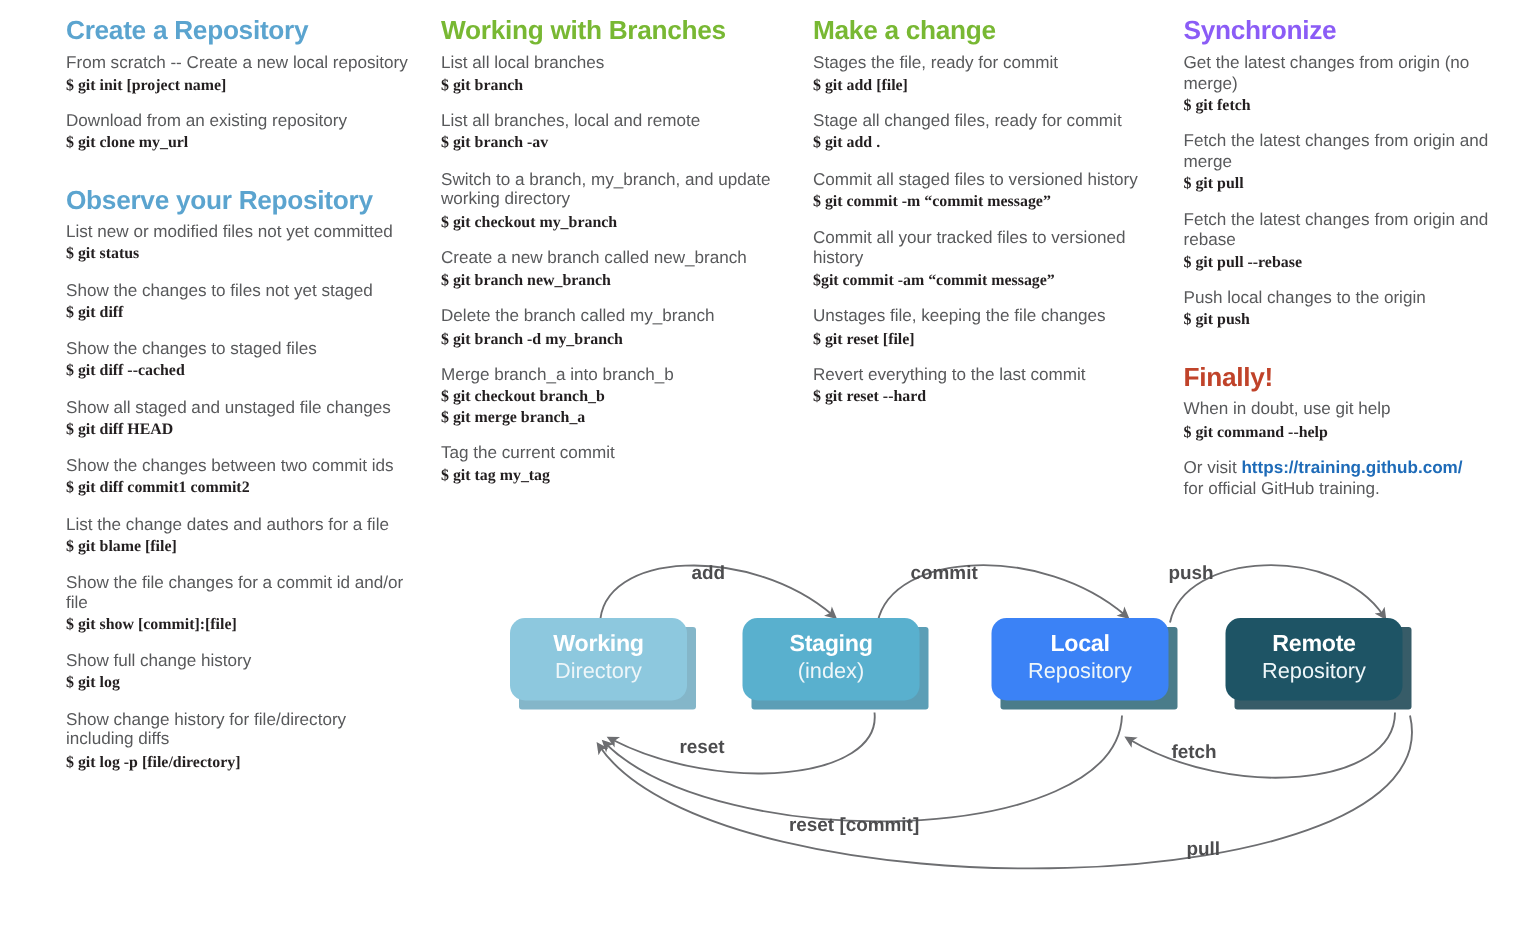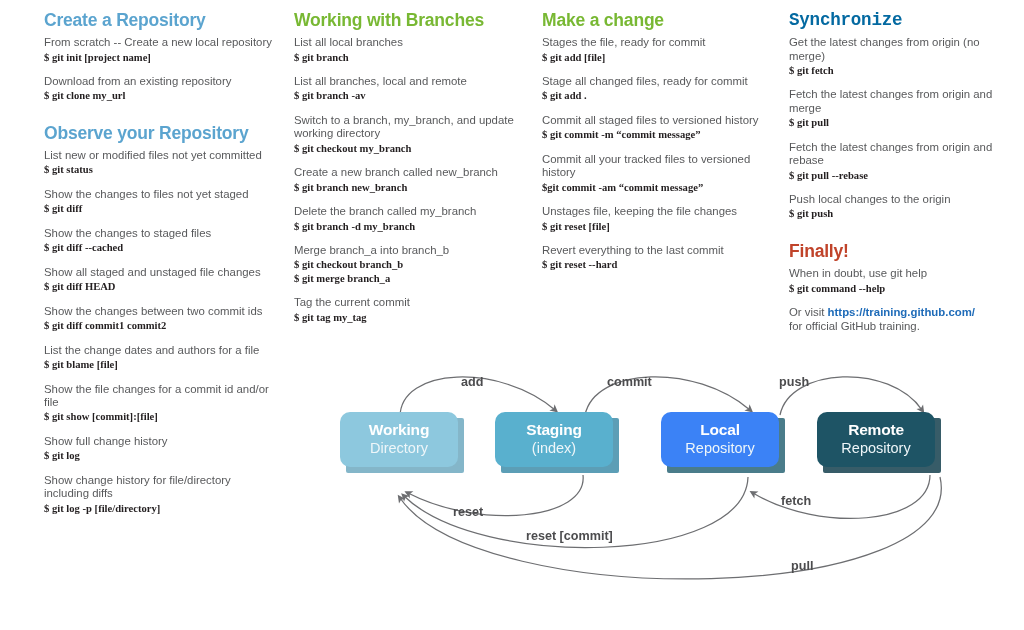--- a/index.html
+++ b/index.html
@@ -35,21 +35,21 @@
     margin: 0 0 6px 0;
     font-size: 17.5px;
     font-weight: bold;
     letter-spacing: -0.2px;
     line-height: 1.15;
   }
   h2.section-title.spaced { margin-top: 20px; }
 
   .c-blue   { color: #5ba4cf; }
   .c-green  { color: #78b833; }
-  .c-orange { color: #0369a1; font-family: Liberation Mono, monospace; }
+  .c-orange { color: #8b5cf6; }
   .c-red    { color: #c0432a; }
 
   .entry { margin-bottom: 11px; }
   .desc {
     font-size: 11.4px;
     line-height: 13.4px;
     color: #58595b;
     margin: 0 0 1px 0;
   }
   .cmd {
@@ -330,19 +330,19 @@
       <div class="node-shadow" style="background:#143f4d;"></div>
       <div class="node-face" style="background:#1e5465;">
         <span class="node-top">Remote</span>
         <span class="node-sub">Repository</span>
       </div>
     </div>
 
     <div class="edge-label" style="left:131px; top:20px;">add</div>
     <div class="edge-label" style="left:277px; top:20px;">commit</div>
     <div class="edge-label" style="left:449px; top:20px;">push</div>
-    <div class="edge-label" style="left:123px; top:150px;">reset</div>
+    <div class="edge-label" style="left:123px; top:136px;">reset</div>
     <div class="edge-label" style="left:451px; top:139px;">fetch</div>
-    <div class="edge-label" style="left:168px; top:174px;padding-left:28px;">reset [commit]</div>
+    <div class="edge-label" style="left:168px; top:188px;padding-left:28px;">reset [commit]</div>
     <div class="edge-label" style="left:437px; top:204px;padding-left:24px;">pull</div>
   </div>
 
 </div>
 
 </body></html>

